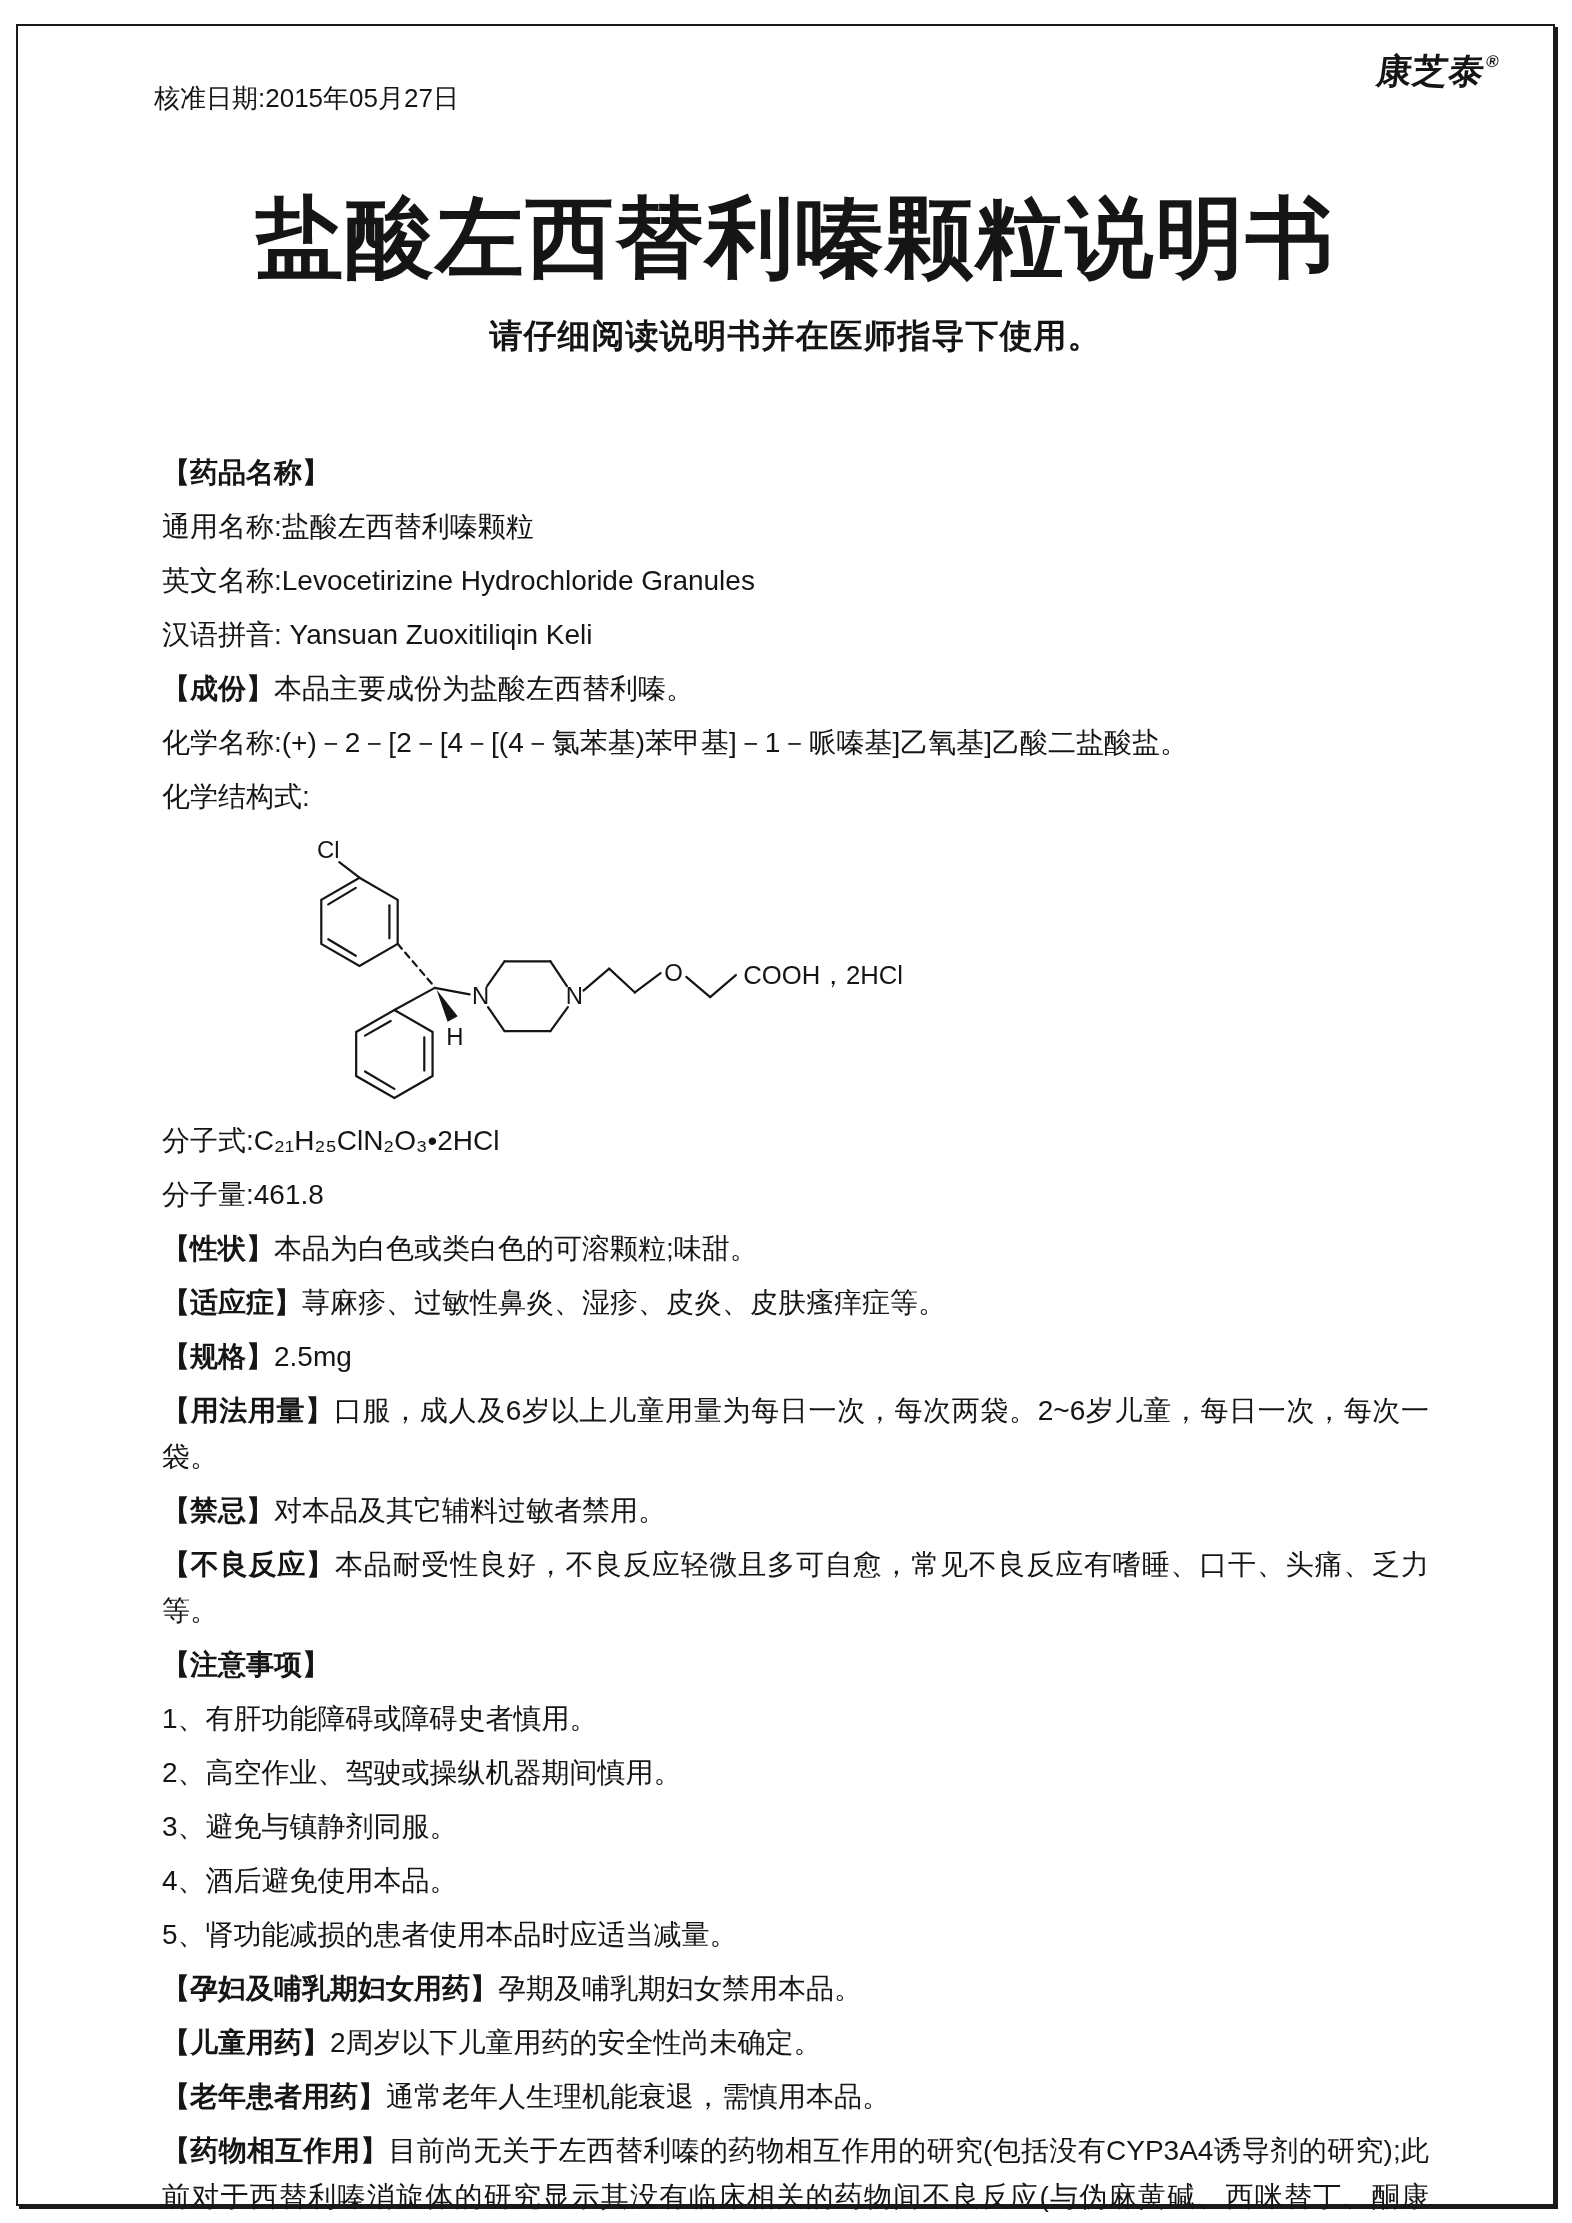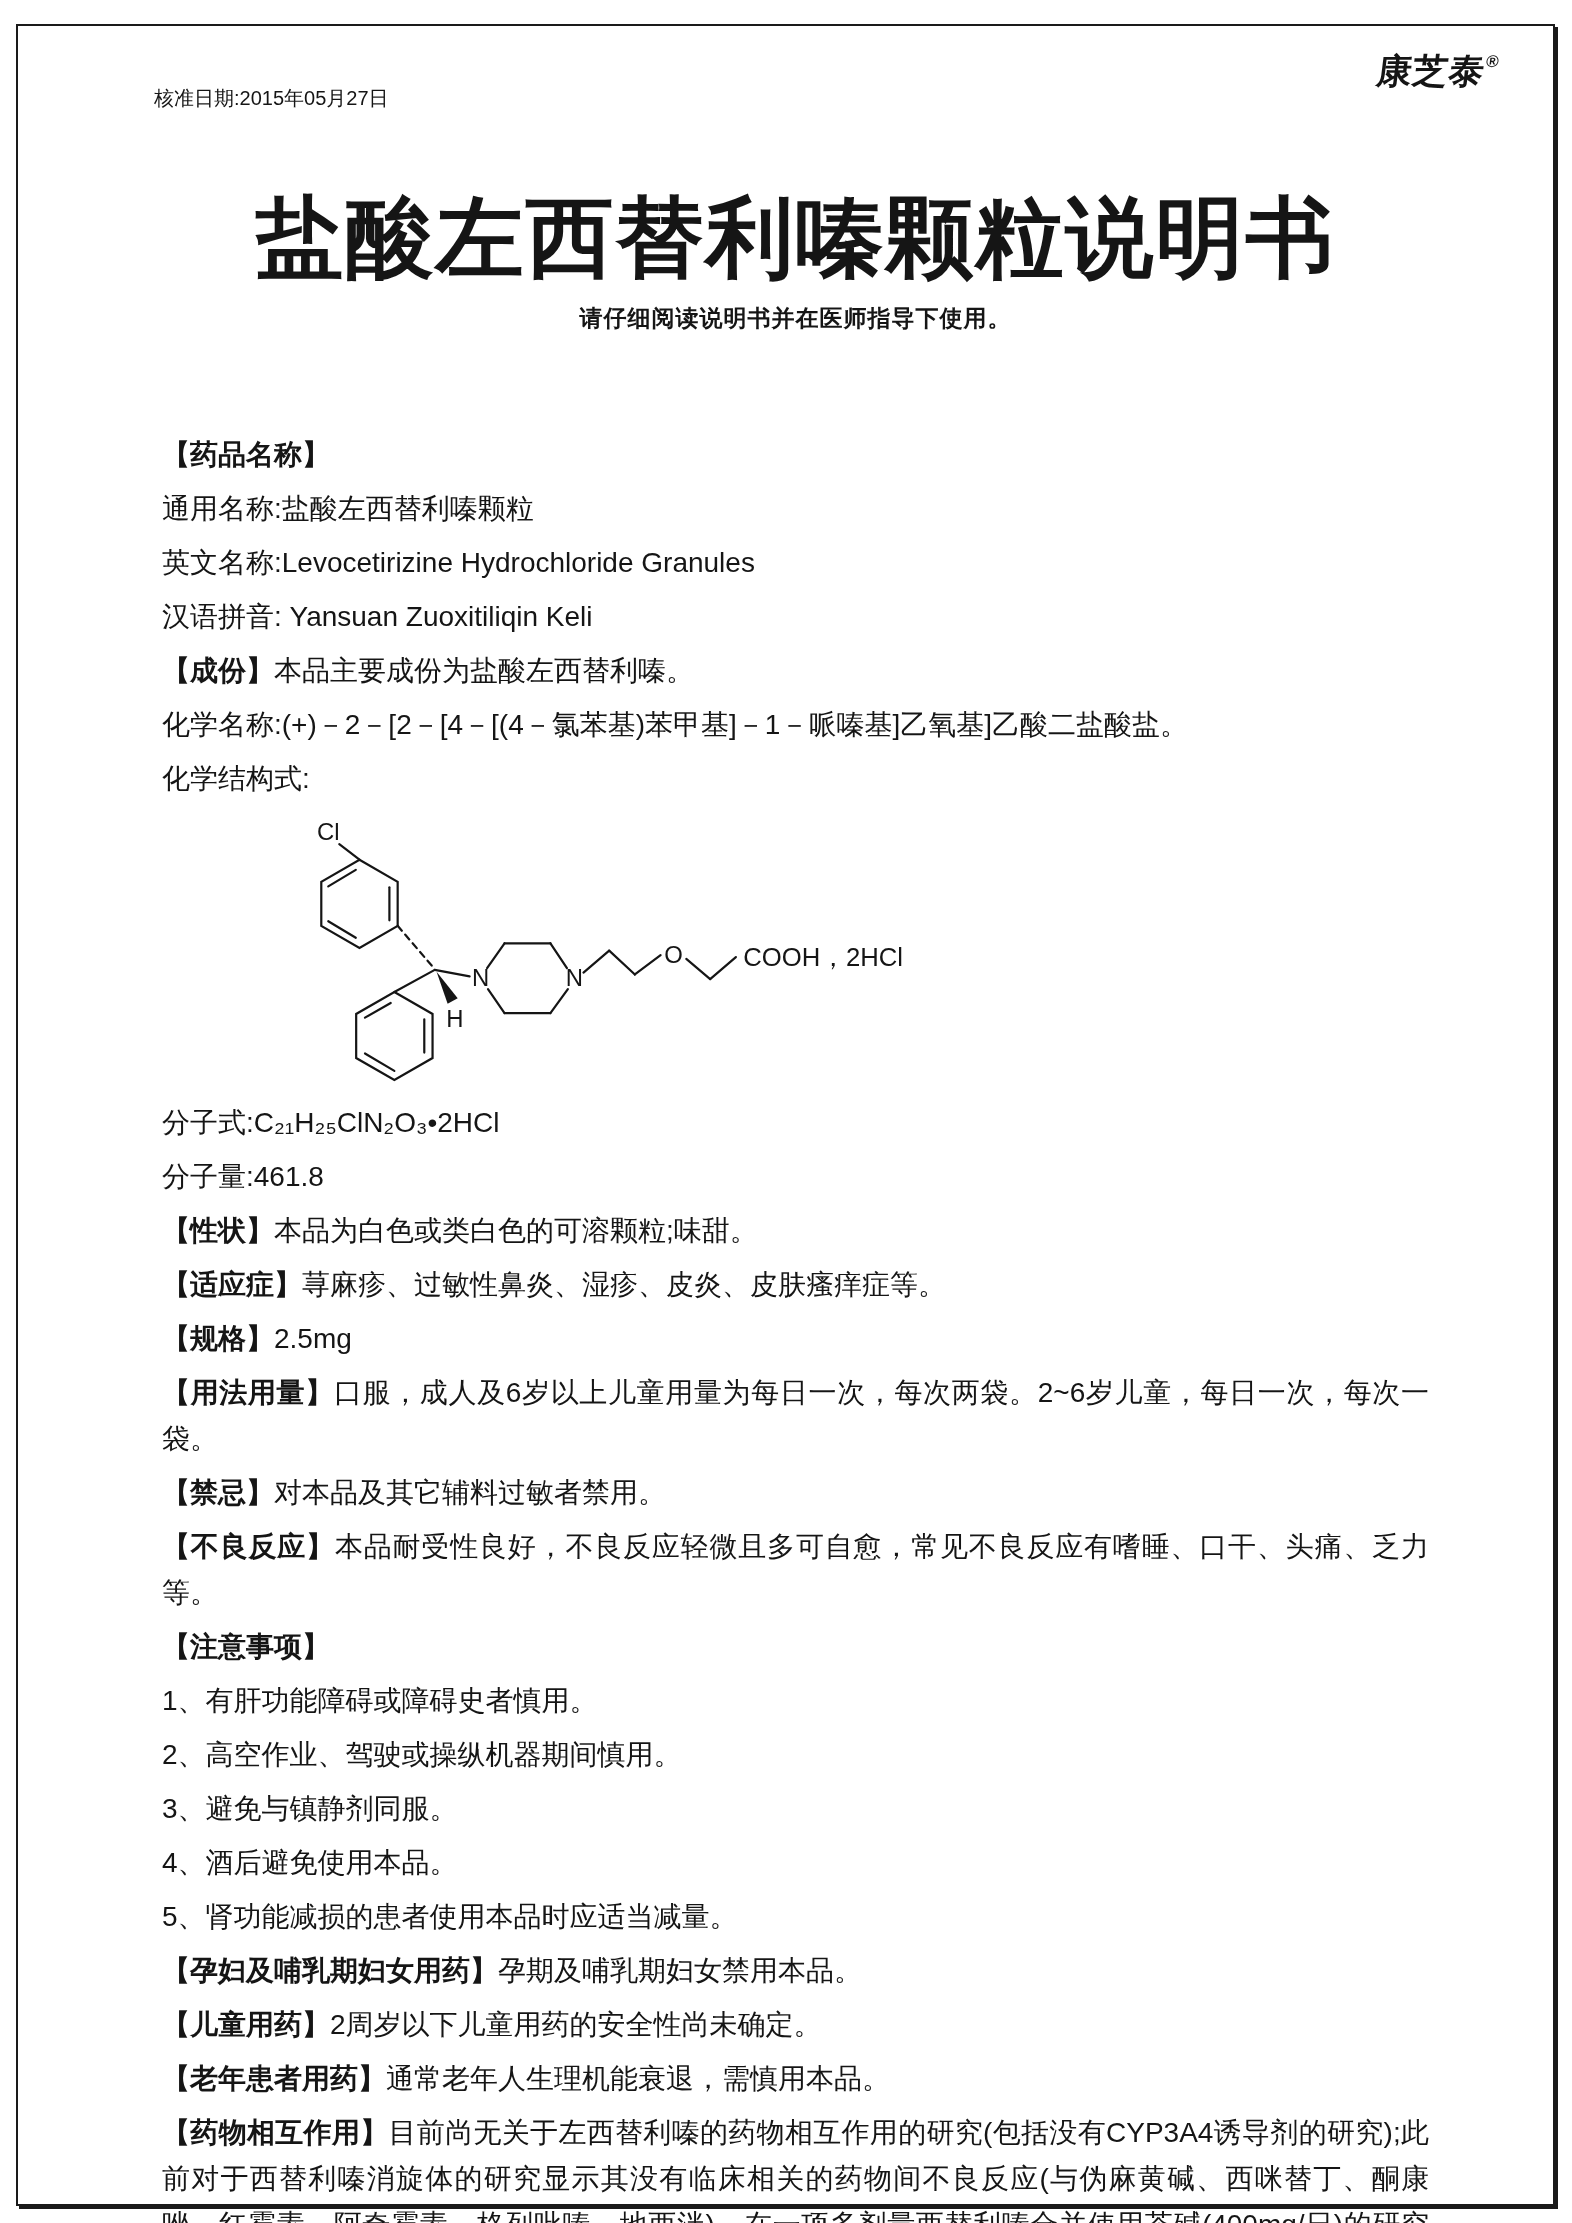--- a/index.html
+++ b/index.html
@@ -9,35 +9,35 @@
     color: #151515;
   }
   .sheet {
     position: absolute; left: 16px; top: 24px;
     width: 1539px; height: 2182px; box-sizing: border-box;
     background: #ffffff;
     border: 2px solid #1a1a1a;
     box-shadow: 3px 3px 0 #1a1a1a;
     padding: 0 116px 0 136px;
   }
-  .hdr { margin-top: 52px; font-size: 20px; line-height: 40px; text-align: center; }
+  .hdr { margin-top: 52px; font-size: 26px; line-height: 40px; text-align: center; }
   .hdr-row { display: flex; gap: 60px; white-space: nowrap; }
   .brand {
     position: absolute; top: 22px; right: 54px;
     font-size: 35px; font-weight: 900; letter-spacing: 1px;
     transform: skewX(-7deg);
   }
   .brand .rmark { font-size: 17px; vertical-align: 16px; font-weight: 700; }
   .doc-title {
     margin-top: 69px; text-align: center;
     font-size: 88px; line-height: 1.15; font-weight: 900; letter-spacing: 2px;
   }
   .doc-subtitle {
-    margin-top: 8px; text-align: center;
-    font-size: 23px; line-height: 44px; font-weight: 700; letter-spacing: 1px;
+    margin-top: 26px; text-align: center;
+    font-size: 33px; line-height: 44px; font-weight: 700; letter-spacing: 1px;
   }
   .body-text { margin-top: 92px; font-size: 28px; line-height: 46px; }
   .line { margin: 8px; text-align: justify; }
   .line .tag { font-weight: 700; }
   .structure-fig { margin: 10px 0 8px 96px; height: 280px; }
   .structure-fig svg { display: block; }
   .structure-fig text {
     font-family: "Liberation Sans", "DejaVu Sans", sans-serif;
     fill: #151515;
   }

